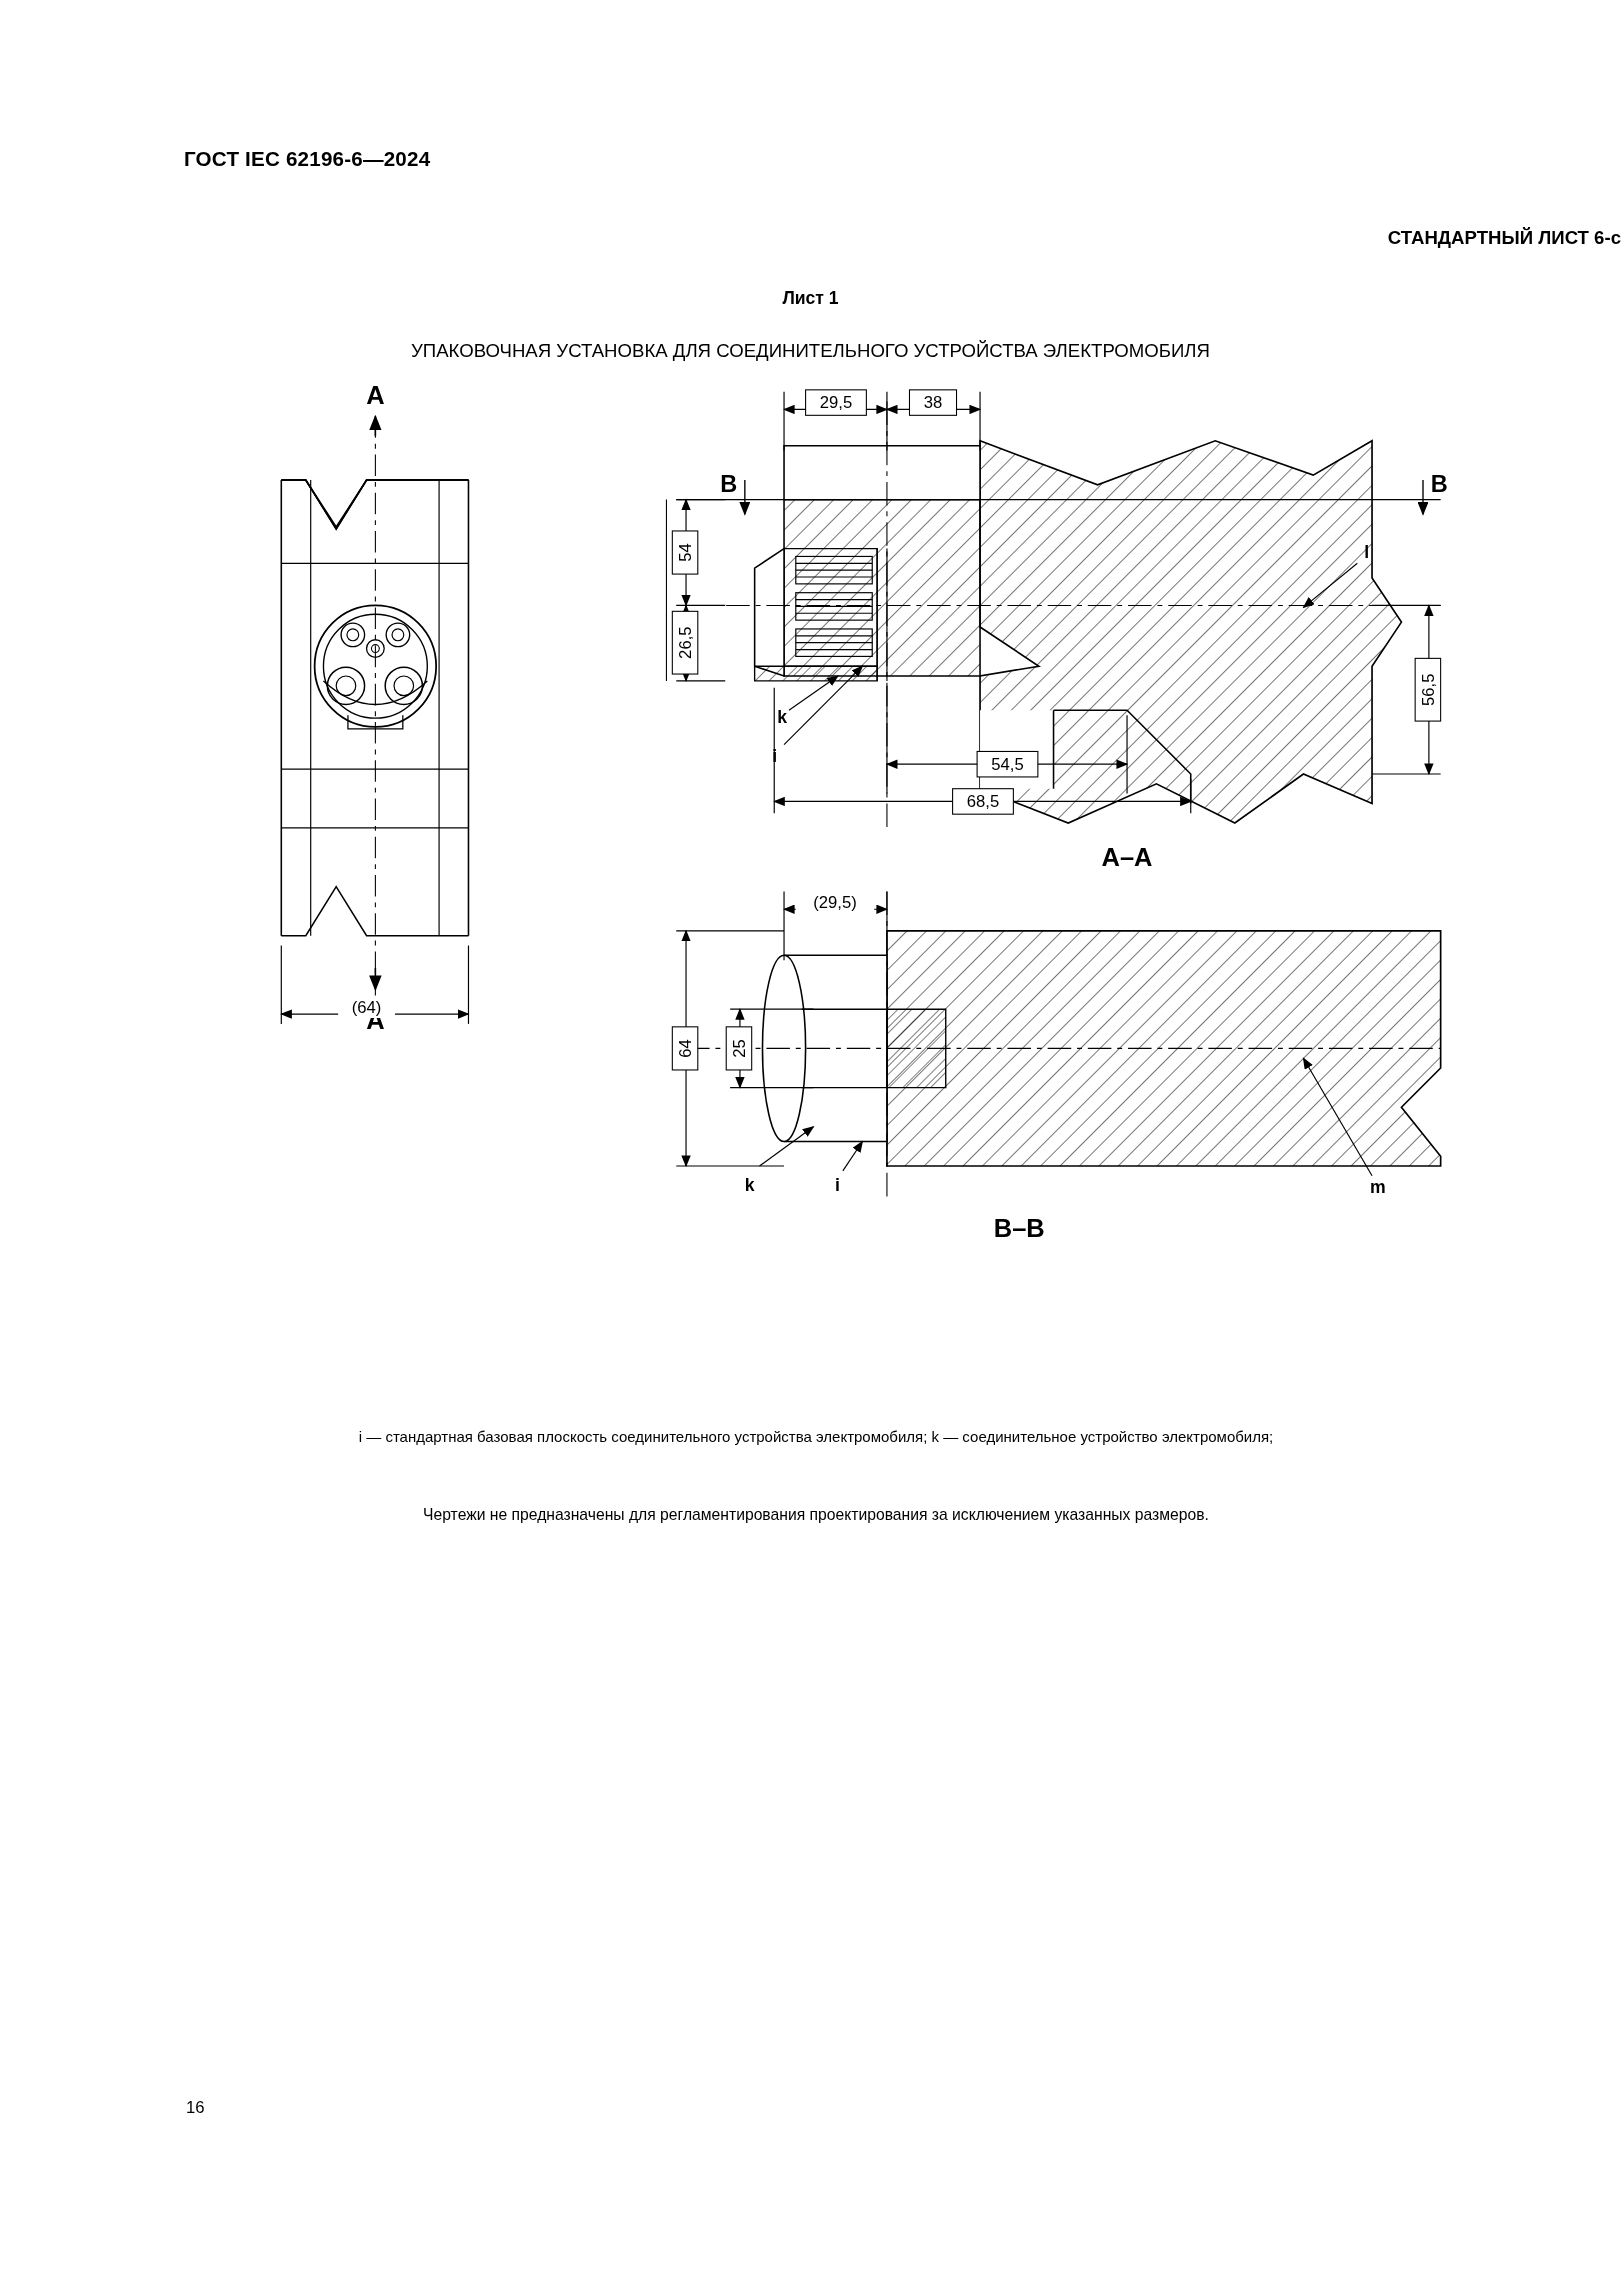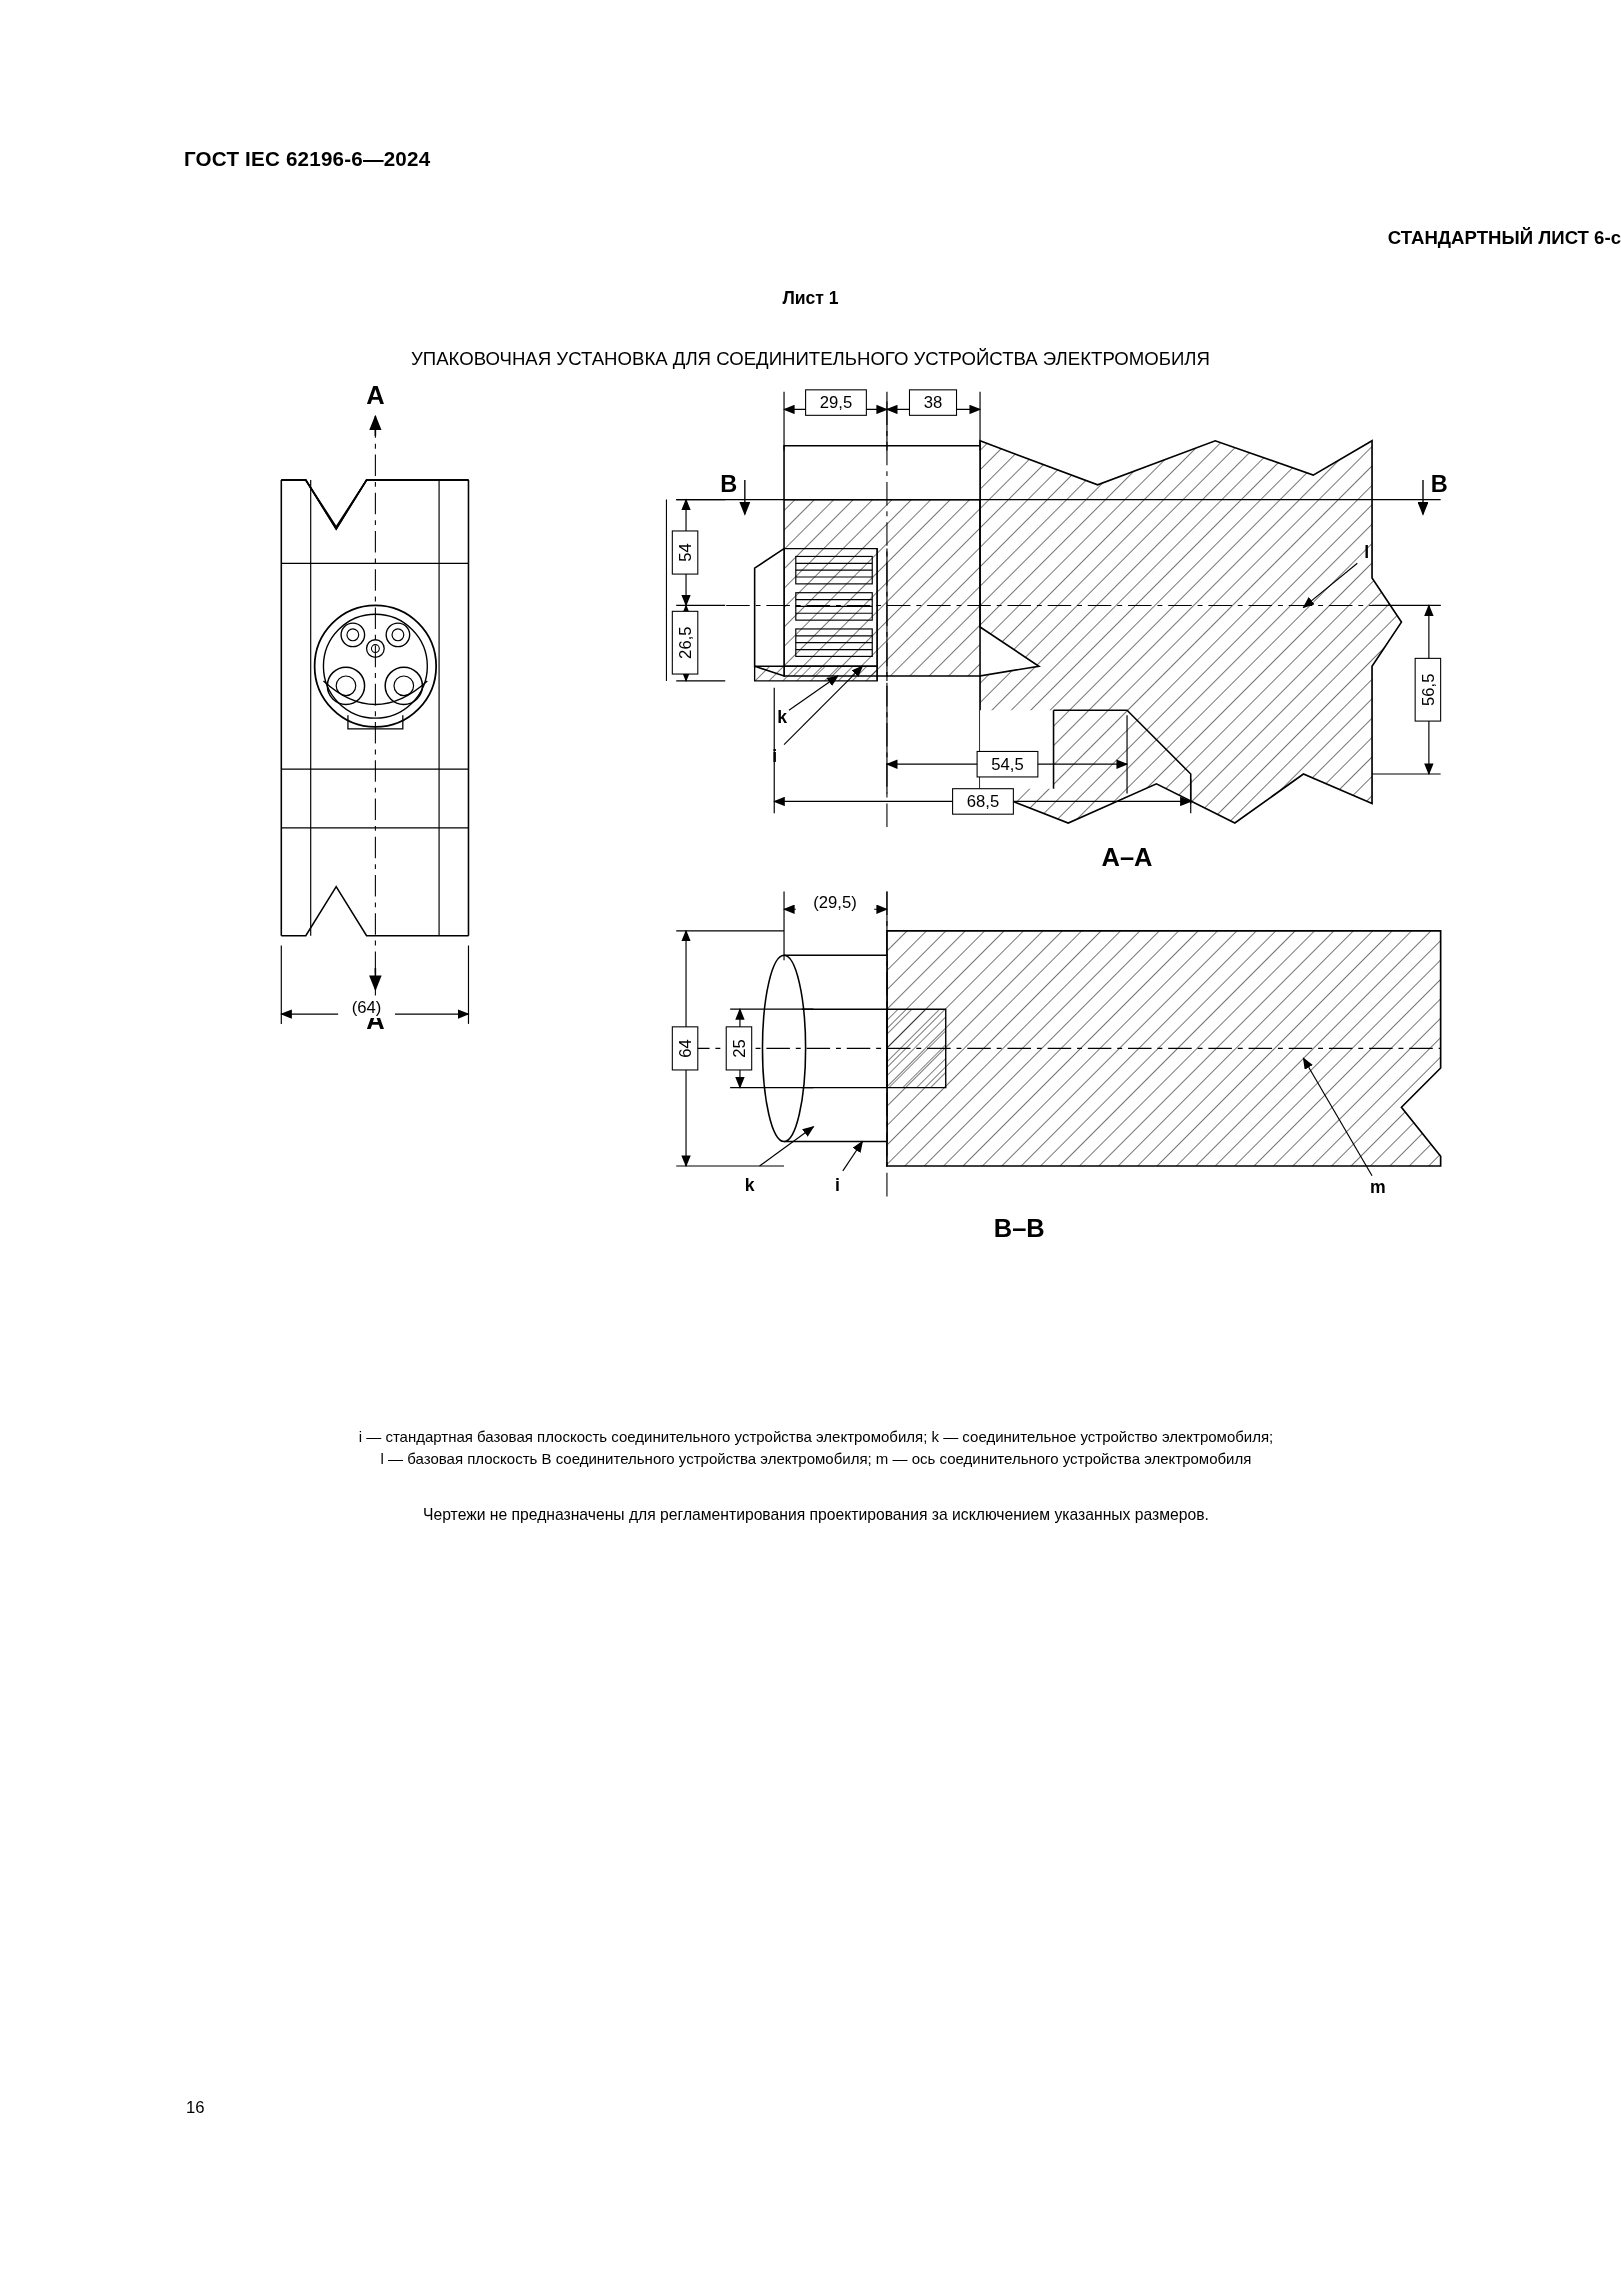--- a/index.html
+++ b/index.html
@@ -38,21 +38,21 @@
   }
   .t1 {
     font-size: 18.6px;
     font-weight: bold;
     margin-bottom: 39px;
     text-align: right;
   }
   .t2 {
     font-size: 17.6px;
     font-weight: bold;
-    margin-bottom: 39px;
+    margin-bottom: 31px;
   }
   .t3 {
     font-size: 18.6px;
     font-weight: normal;
   }
   .legend {
     position: absolute;
     left: 184px;
     top: 1426px;
     width: 1264px;
@@ -366,21 +366,20 @@
         <text x="760" y="825" font-size="18" font-weight="bold">k</text>
         <text x="852" y="825" font-size="18" font-weight="bold">i</text>
         <text x="1398" y="828" font-size="18" font-weight="bold">m</text>
         <text x="1040" y="872" text-anchor="middle" font-size="26" font-weight="bold">В–В</text>
       </g>
     </svg>
   </div>
 
   <div class="legend">
     <span>i — стандартная базовая плоскость соединительного устройства электромобиля; k — соединительное устройство электромобиля;</span>
-    <span class="l2">l — базовая плоскость В соединительного устройства электромобиля; m — ось соединительного устройства электромобиля</span>
   </div>
 
   <div class="note">Чертежи не предназначены для регламентирования проектирования за исключением указанных размеров.</div>
 
   <div class="pageno">16</div>
 
 </div>
 
 
 </body></html>

